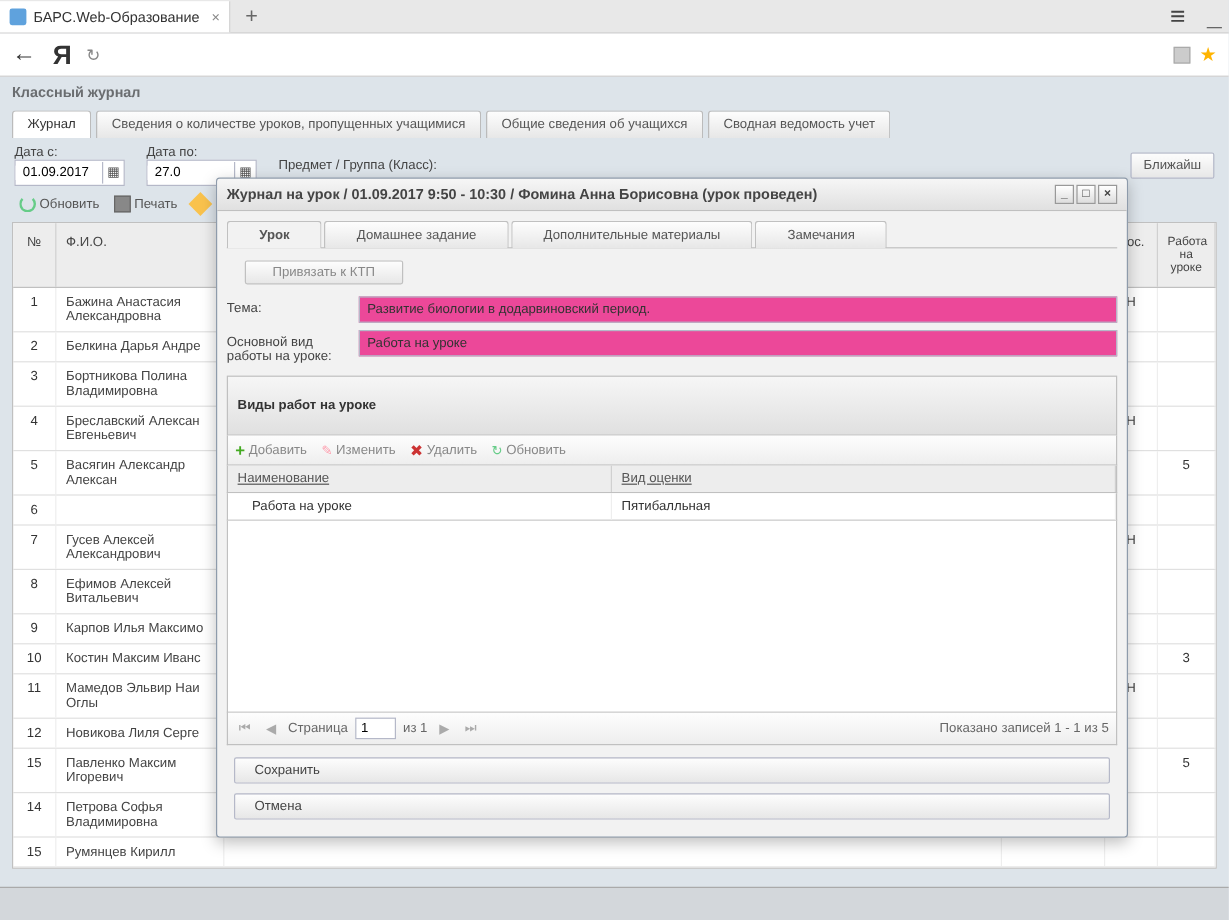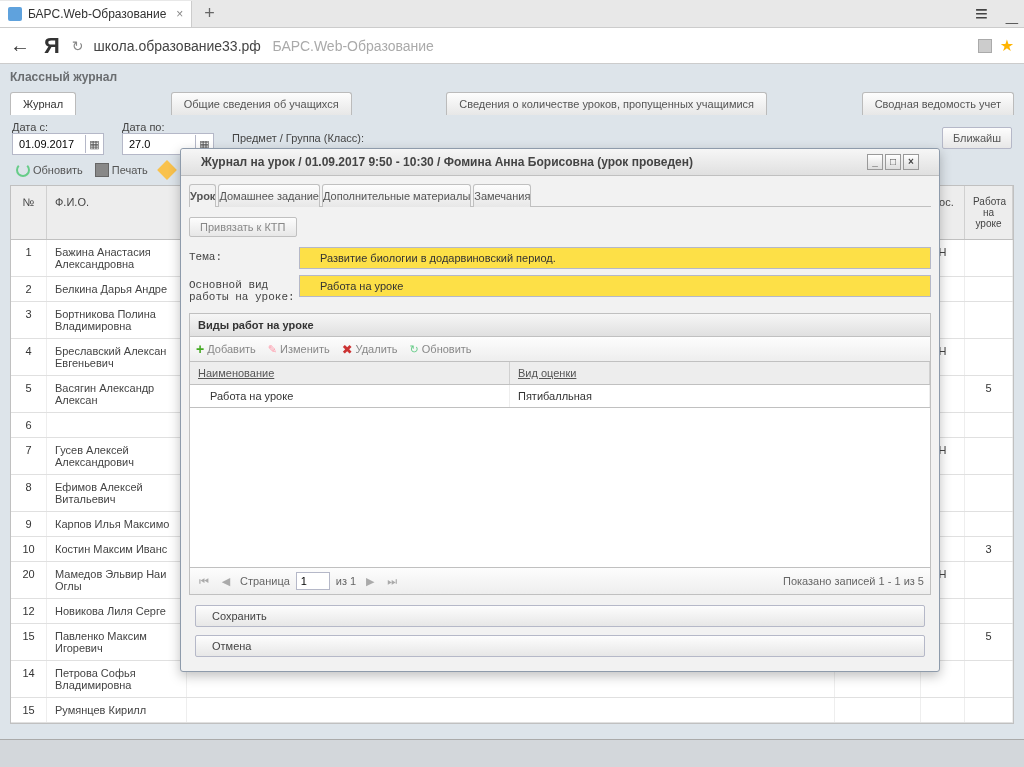--- a/index.html
+++ b/index.html
@@ -27,21 +27,21 @@
 .addr-bar .reload { margin-right: 10px; color: #888; }
 .addr-url { color: #444; }
 .addr-url .muted { color: #aaa; }
 .addr-right { margin-left: auto; display: flex; align-items: center; gap: 8px; }
 .lock-ic { width: 14px; height: 14px; background: #ccc; border: 1px solid #aaa; }
 .star-ic { color: #ffb400; font-size: 16px; }
 
 .page-title { padding: 6px 10px 2px; font-size: 12px; color: #6a6d70; font-weight: bold; }
 
 
-.top-tabs { display: flex; gap: 4px; padding: 6px 10px 0; justify-content: space-between; }
+.top-tabs { display: flex; gap: 4px; padding: 6px 10px 0; }
 .top-tab {
   background: linear-gradient(#fdfdfd, #e7e7e7);
   border: 1px solid #bbb;
   border-bottom: none;
   border-radius: 3px 3px 0 0;
   padding: 5px 12px;
   color: #555;
   font-size: 11px;
 }
 .top-tab.active { background: #fff; color: #333; }
@@ -90,68 +90,68 @@
   width: 760px;
   background: #f2f2f2;
   border: 1px solid #8e9bab;
   border-radius: 3px;
   box-shadow: 0 4px 12px rgba(0,0,0,0.25);
 }
 .dlg-title {
   display: flex;
   align-items: center;
   background: linear-gradient(#f6f6f6, #e0e0e0);
-  padding: 5px 20px;
+  padding: 5px 8px;
   font-weight: bold;
   font-size: 12px;
   color: #444;
   border-bottom: 1px solid #c0c0c0;
   border-radius: 3px 3px 0 0;
 }
 .dlg-title .ctrls { margin-left: auto; display: flex; gap: 2px; }
 .dlg-title .wc { width: 16px; height: 16px; border: 1px solid #999; background: linear-gradient(#fff, #ddd); font-size: 10px; line-height: 14px; text-align: center; cursor: pointer; }
 
 .dlg-body { padding: 8px; }
 .dlg-subtabs { display: flex; border-bottom: 1px solid #c0c0c0; }
 .dlg-subtab {
   background: linear-gradient(#fdfdfd, #e7e7e7);
   border: 1px solid #c0c0c0;
   border-bottom: none;
   margin-right: 2px;
   margin-bottom: -1px;
-  padding: 5px 0;
+  padding: 5px 26px;
   border-radius: 3px 3px 0 0;
   color: #555;
 }
 .dlg-subtab.active { background: #f2f2f2; font-weight: bold; }
 
 .ktp-btn {
   display: inline-block;
   background: linear-gradient(#fdfdfd, #e7e7e7);
   border: 1px solid #c0c0c0;
   border-radius: 2px;
-  padding: 3px 10px;
-  margin: 10px 0;
+  padding: 3px 22px;
+  margin: 10px 15px;
   color: #888;
 }
 
 .form-row { display: flex; align-items: flex-start; margin-bottom: 6px; }
-.form-lbl { width: 110px; padding-top: 4px; color: #444; font-family: Liberation Mono, monospace; }
+.form-lbl { width: 110px; padding-top: 4px; color: #444; }
 .form-inp {
   flex: 1;
-  background: #fde047;
+  background: #ec4899;
   border: 1px solid #b5b8c8;
-  padding: 4px 20px;
+  padding: 4px 6px;
   color: #333;
 }
 
 .section-head {
   background: linear-gradient(#f6f6f6, #e0e0e0);
   border: 1px solid #c0c0c0;
-  padding: 5px 8px;
+  padding: 18px 8px;
   font-weight: bold;
   margin-top: 10px;
 }
 .subtb {
   display: flex; align-items: center; gap: 12px;
   background: linear-gradient(#fdfdfd, #eeeeee);
   border: 1px solid #c0c0c0; border-top: none;
   padding: 4px 6px;
 }
 .subtb .sb { display: inline-flex; align-items: center; gap: 3px; color: #888; }
@@ -213,37 +213,32 @@
   <div class="window-ctrl">
     <span>≡</span>
     <span>_</span>
   </div>
 </div>
 
 <div class="addr-bar">
   <span class="back">←</span>
   <span class="ya">Я</span>
   <span class="reload">↻</span>
-  <span class="addr-url">
-    <span>школа.образование33.рф</span>
-    <span class="muted"> &nbsp;</span>
-    <span class="muted">БАРС.Web-Образование</span>
-  </span>
   <span class="addr-right">
     <span class="lock-ic"></span>
     <span class="star-ic">★</span>
   </span>
 </div>
 
 <div class="page-title">Классный журнал</div>
 
 <div class="top-tabs">
   <div class="top-tab active">Журнал</div>
+  <div class="top-tab">Сведения о количестве уроков, пропущенных учащимися</div>
   <div class="top-tab">Общие сведения об учащихся</div>
-  <div class="top-tab">Сведения о количестве уроков, пропущенных учащимися</div>
   <div class="top-tab">Сводная ведомость учет</div>
 </div>
 
 <div class="toolbar-row">
   <div>
     <div class="lbl">Дата с:</div>
     <span class="date-field">
       <input value="01.09.2017" style="">
       <span class="cal">▦</span>
     </span>
@@ -358,21 +353,21 @@
       </div>
       <div class="jt-row">
         <div class="col-n">10</div>
         <div class="col-fio">Костин Максим Иванс</div>
         <div class="col-sp"></div>
         <div class="col-date"></div>
         <div class="col-pos"></div>
         <div class="col-work">3</div>
       </div>
       <div class="jt-row">
-        <div class="col-n">20</div>
+        <div class="col-n">11</div>
         <div class="col-fio">Мамедов Эльвир Наи Оглы</div>
         <div class="col-sp"></div>
         <div class="col-date"></div>
         <div class="col-pos">Н</div>
         <div class="col-work"></div>
       </div>
       <div class="jt-row">
         <div class="col-n">12</div>
         <div class="col-fio">Новикова Лиля Серге</div>
         <div class="col-sp"></div>

